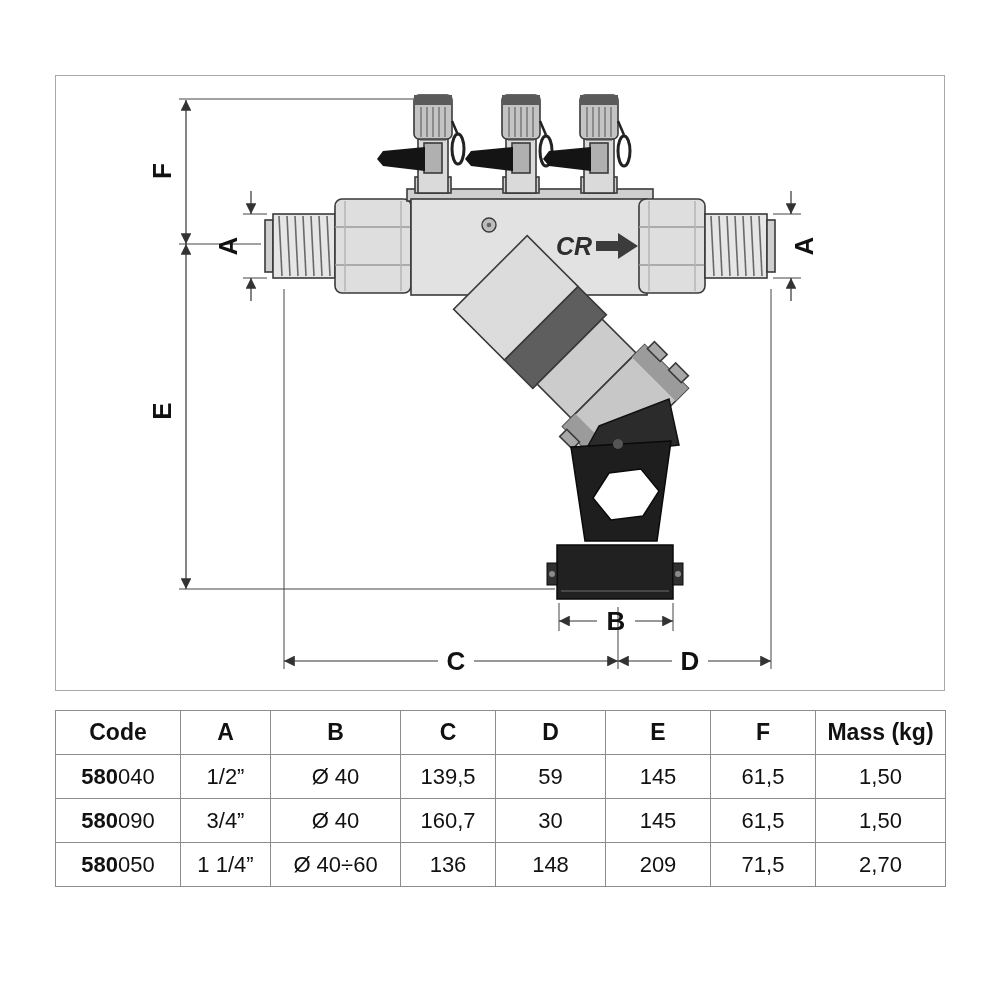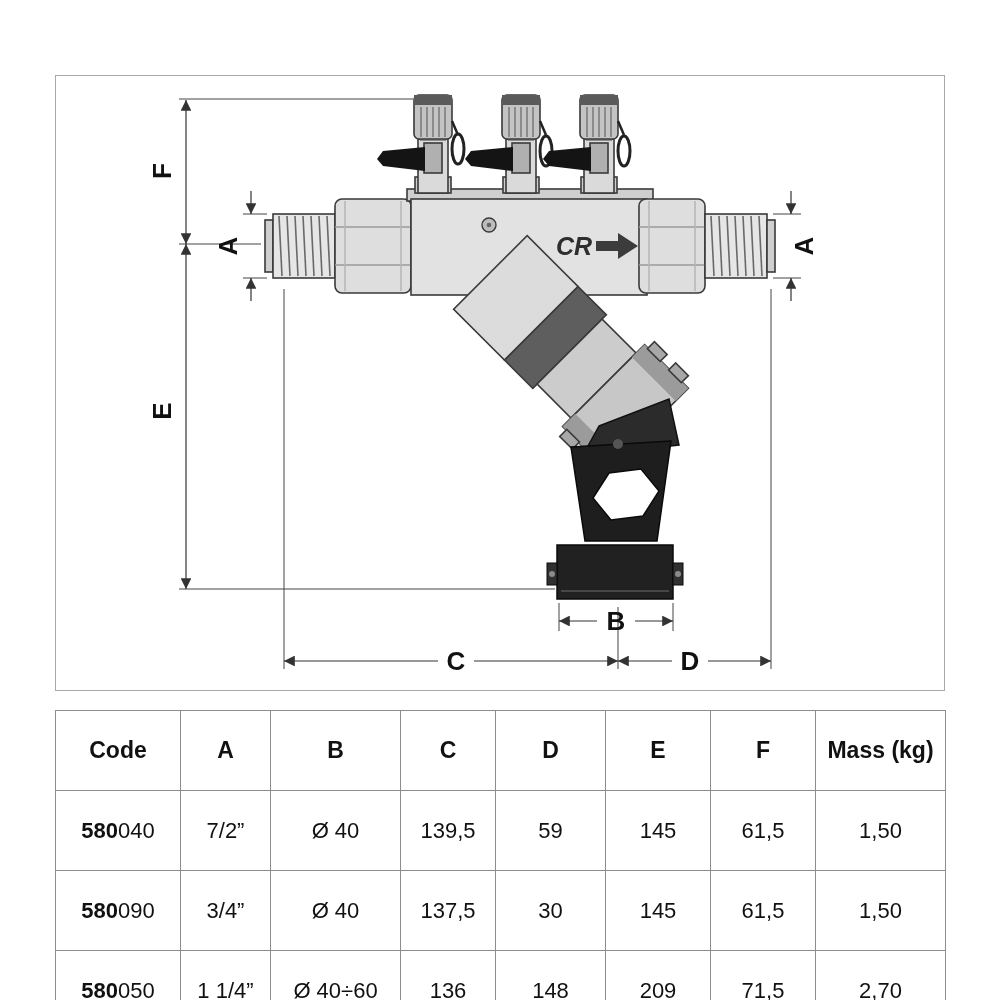--- a/index.html
+++ b/index.html
@@ -1,20 +1,20 @@
 <!DOCTYPE html>
 <html><head>
 <meta charset="utf-8">
 <style>
   html,body{margin:0;padding:0;background:#fff;}
   body{width:1000px;height:1000px;position:relative;font-family:"Liberation Sans",sans-serif;color:#111;}
   .drawing-box{position:absolute;left:55px;top:75px;width:888px;height:614px;border:1px solid #a8a8a8;background:#fff;}
   .drawing-box svg{display:block;width:888px;height:614px;}
   .spec-table{position:absolute;left:55px;top:710px;width:890px;border-collapse:collapse;table-layout:fixed;}
-  .spec-table td,.spec-table th{border:1px solid #8c8c8c;text-align:center;vertical-align:middle;height:43px;font-size:22px;padding:18px 2px;white-space:nowrap;overflow:hidden;}
+  .spec-table td,.spec-table th{border:1px solid #8c8c8c;text-align:center;vertical-align:middle;height:43px;font-size:22px;padding:0 2px;white-space:nowrap;overflow:hidden;}
   .spec-table th{font-weight:bold;font-size:23px;}
   .code-bold{font-weight:bold;}
   text{font-family:"Liberation Sans",sans-serif;}
   .dim-label{font-size:26px;font-weight:bold;fill:#111;}
   .dimline{stroke:#333;stroke-width:1.2;fill:none;}
   .ext{stroke:#444;stroke-width:1;fill:none;}
   .outline{stroke:#3a3a3a;stroke-width:1.6;}
 </style>
 </head>
 <body>
@@ -250,33 +250,33 @@
       <th>C</th>
       <th>D</th>
       <th>E</th>
       <th>F</th>
       <th>Mass (kg)</th>
     </tr>
   </thead>
   <tbody>
     <tr>
       <td><span class="code-bold">580</span><span>040</span></td>
-      <td>7/2”</td>
+      <td>1/2”</td>
       <td>Ø 40</td>
       <td>139,5</td>
       <td>59</td>
       <td>145</td>
       <td>61,5</td>
       <td>1,50</td>
     </tr>
     <tr>
       <td><span class="code-bold">580</span><span>090</span></td>
       <td>3/4”</td>
       <td>Ø 40</td>
-      <td>137,5</td>
+      <td>160,7</td>
       <td>30</td>
       <td>145</td>
       <td>61,5</td>
       <td>1,50</td>
     </tr>
     <tr>
       <td><span class="code-bold">580</span><span>050</span></td>
       <td>1 1/4”</td>
       <td>Ø 40÷60</td>
       <td>136</td>

